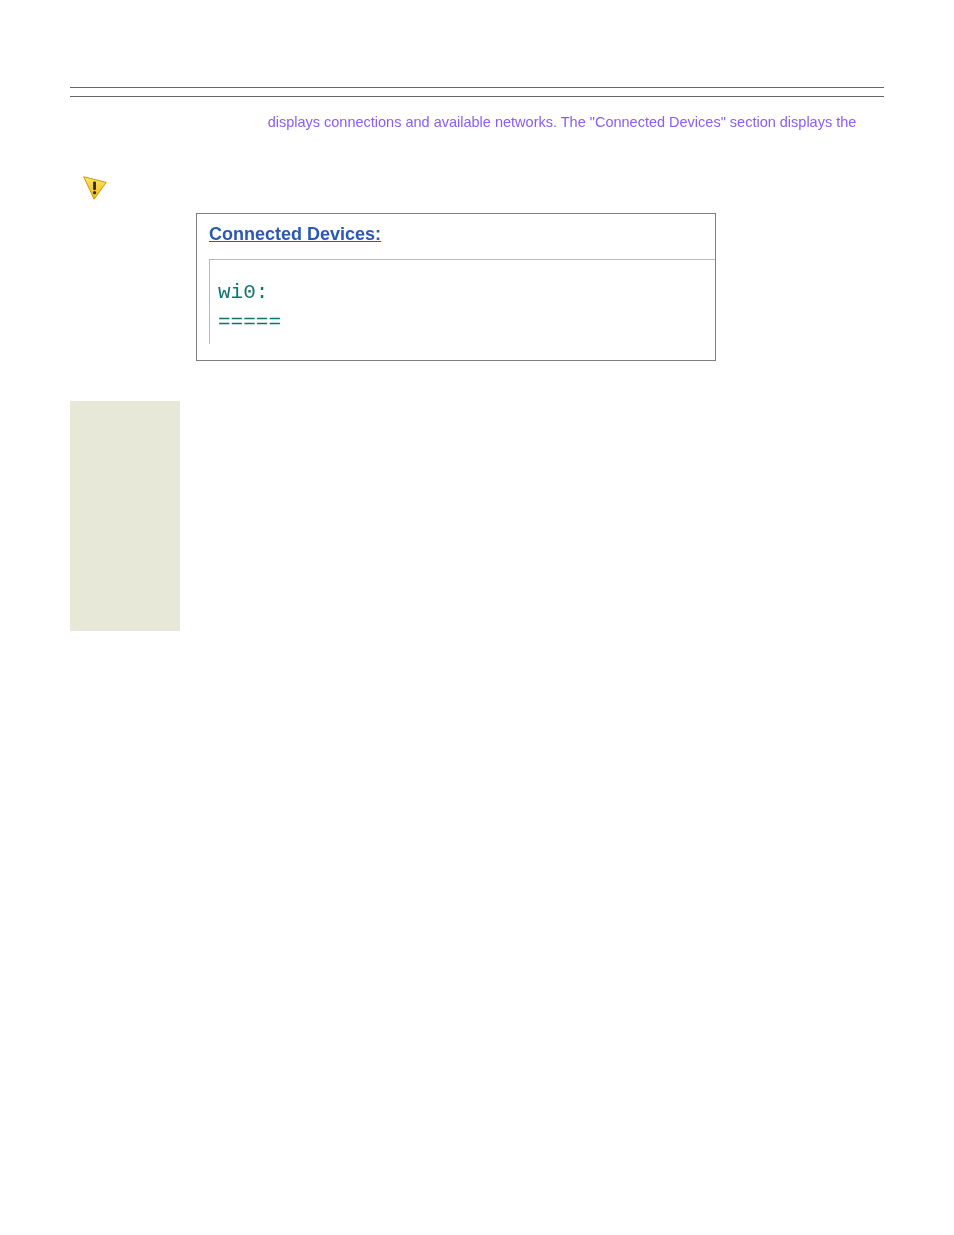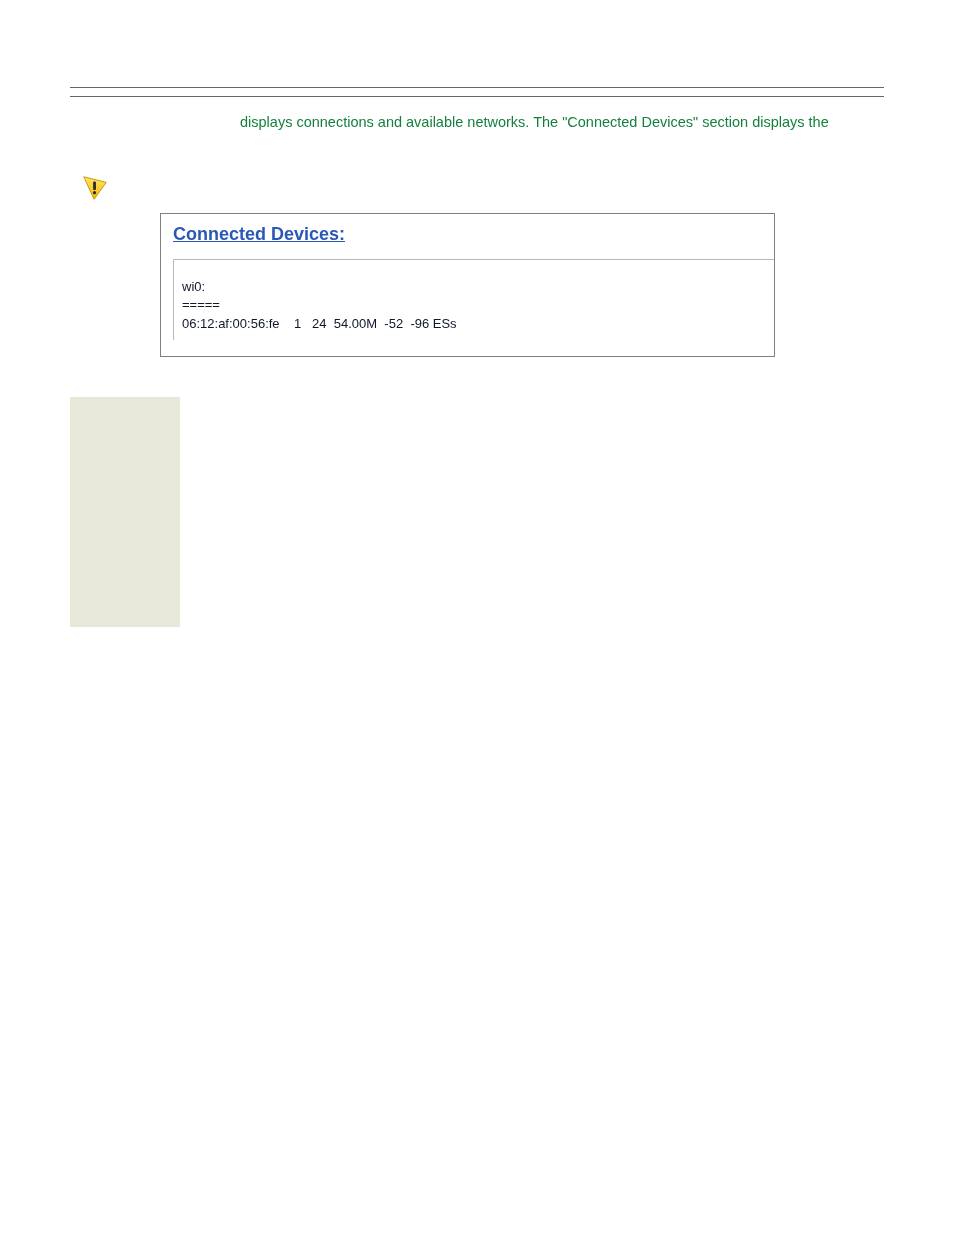--- a/index.html
+++ b/index.html
@@ -1,28 +1,28 @@
 <!DOCTYPE html>
 <html><head>
 <meta charset="utf-8">
 <style>
   * { box-sizing: border-box; margin: 0; padding: 0; }
   html, body { width: 954px; height: 1235px; background: #ffffff; font-family: Arial, Helvetica, sans-serif; color: #222; }
   .page { padding: 60px 70px 40px 70px; }
   .header-area { height: 28px; border-bottom: 1px solid #666; margin-bottom: 8px; }
   .rule { border-top: 1px solid #666; margin-bottom: 16px; }
-  .body-text { font-size: 14.5px; line-height: 1.35; color: #15803d; }
+  .body-text { font-size: 14.5px; line-height: 1.35; color: #8b5cf6; text-align: center; }
   .para-indent { padding-left: 170px; }
   .warn-row { display: flex; align-items: flex-start; gap: 22px; margin: 40px 0 10px 0; padding-left: 10px; }
   .warn-icon { width: 30px; height: 30px; flex: 0 0 auto; }
   .screenshot-wrap { margin-left: 90px; margin-top: 6px; }
-  .screenshot { width: 615px; border: 1px solid #7f7f7f; background: #fff; padding: 10px 0 16px 12px; }
+  .screenshot { width: 520px; border: 1px solid #7f7f7f; background: #fff; padding: 10px 0 16px 12px; margin-left: 36px; }
   .cd-title { color: #2a58b8; font-family: Arial, Helvetica, sans-serif; font-size: 18px; font-weight: 700; text-decoration: underline; display: inline-block; margin-bottom: 8px; }
   .inner-box { border-top: 1px solid #b8b8b8; border-left: 1px solid #b8b8b8; padding: 18px 10px 6px 8px; margin-top: 6px; }
-  .mono { font-family: Liberation Sans, sans-serif; font-size: 13px; color: #0f172a; white-space: pre; line-height: 1.45; }
+  .mono { font-family: Liberation Mono, monospace; font-size: 21px; color: #0f766e; white-space: pre; line-height: 1.45; }
   .sidebar-block { margin-top: 40px; width: 110px; height: 230px; background: #e8e8d9; }
 </style>
 </head>
 <body>
 
 <div class="page">
 
   <div class="header-area"></div>
   <div class="rule"></div>
 
@@ -45,20 +45,19 @@
       </svg>
     </span>
   </div>
 
   <div class="screenshot-wrap">
     <div class="screenshot">
       <span class="cd-title">Connected Devices:</span>
       <div class="inner-box">
         <div class="mono">wi0:</div>
         <div class="mono">=====</div>
-        <div class="mono">06:12:af:00:56:fe    1   24  54.00M  -52  -96 ESs</div>
       </div>
     </div>
   </div>
 
   <div class="sidebar-block"></div>
 
 </div>
 
 </body></html>

